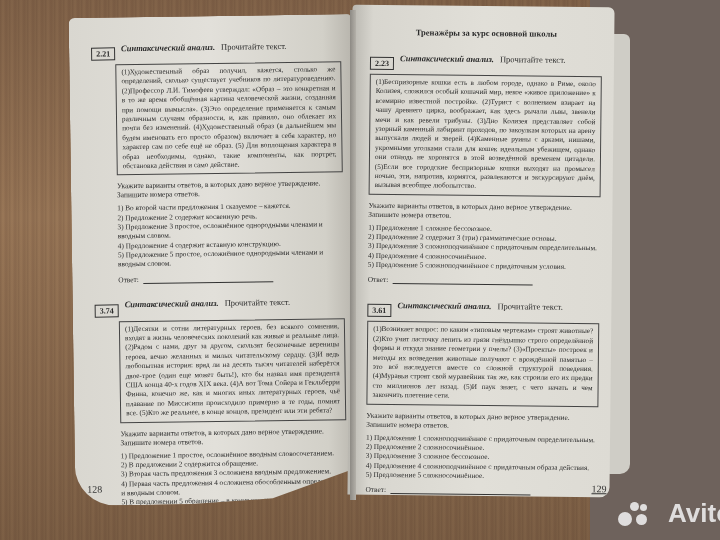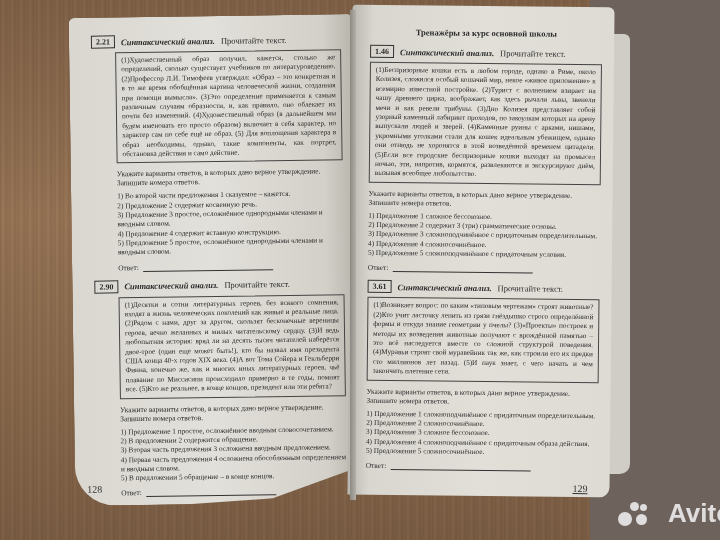--- a/index.html
+++ b/index.html
@@ -27,21 +27,21 @@
     transform: rotate(0.6deg);
   }
   .page-edge {
     position:absolute; left:608px; top:34px; width:22px; height:440px;
     background:#cfcdc6; border-radius: 0 6px 10px 0;
   }
   .spine { position:absolute; left:350px; top:10px; width:6px; height:490px;
     background: linear-gradient(90deg, #8d8a84, #b3b0a9); }
 
   .task-head { display:flex; align-items:center; gap:6px; font-size:8.5px; margin:0 0 4px 0; }
-  .task-num { border:1px solid #333; padding:1px 4px; font-weight:bold; font-size:8px; }
+  .task-num { border:1px solid #333; padding:1px 4px; font-weight:bold; font-size:8px;margin-top:12px; }
   .task-title { font-weight:bold; font-style:italic; }
   .textbox { border:1px solid #444; padding:3px 5px; font-size:7.2px; line-height:9.4px; text-align:justify; margin:0 0 6px 0; }
   .instr { font-size:7.4px; line-height:9px; margin:0 0 4px 0; }
   .options { margin:0 0 4px 0; padding:0; list-style:none; }
   .options li { font-size:7.3px; line-height:9.3px; }
   .answer { font-size:7.4px; display:flex; align-items:flex-end; gap:4px; margin:6px 0 8px 0; }
   .answer-line { border-bottom:1px solid #333; width:130px; height:8px; }
   .running-head { font-weight:bold; font-size:8.5px; text-align:center; margin:0 0 8px 0; }
   .page-num { position:absolute; font-size:10px; color:#333; }
   .avito { position:absolute; left:618px; top:498px; display:flex; align-items:center; gap:20px;
@@ -73,21 +73,21 @@
         <li>5) Предложение 5 простое, осложнённое однородными членами и вводным словом.</li>
       </ul>
       <div class="answer" style="margin-left:24px;">
         <span>Ответ:</span>
         <span class="answer-line"></span>
       </div>
     </section>
 
     <section>
       <div class="task-head">
-        <span class="task-num">2.90</span>
+        <span class="task-num">3.74</span>
         <span class="task-title">Синтаксический анализ.</span>
         <span>Прочитайте текст.</span>
       </div>
       <div class="textbox" style="margin-left:24px;">(1)Десятки и сотни литературных героев, без всякого сомнения, входят в жизнь человеческих поколений как живые и реальные лица. (2)Рядом с нами, друг за другом, скользят бесконечные вереницы героев, вечно желанных и милых читательскому сердцу. (3)И ведь любопытная история: вряд ли на десять тысяч читателей наберётся двое-трое (один еще может быть!), кто бы назвал имя президента США конца 40-х годов XIX века. (4)А вот Тома Сойера и Гекльберри Финна, конечно же, как и многих иных литературных героев, чьё плавание по Миссисипи происходило примерно в те годы, помнят все. (5)Кто же реальнее, в конце концов, президент или эти ребята?</div>
       <p class="instr" style="margin-left:24px;">Укажите варианты ответов, в которых дано верное утверждение. Запишите номера ответов.</p>
       <ul class="options" style="margin-left:24px;">
         <li>1) Предложение 1 простое, осложнённое вводным словосочетанием.</li>
         <li>2) В предложении 2 содержится обращение.</li>
         <li>3) Вторая часть предложения 3 осложнена вводным предложением.</li>
         <li>4) Первая часть предложения 4 осложнена обособленным определением и вводным словом.</li>
@@ -103,21 +103,21 @@
 </div>
 
 <div class="page-edge"></div>
 
 <div class="page page-right">
   <div style="padding:22px 12px 0 18px;">
     <div class="running-head">Тренажёры за курс основной школы</div>
 
     <section>
       <div class="task-head">
-        <span class="task-num">1.46</span>
+        <span class="task-num">2.23</span>
         <span class="task-title">Синтаксический анализ.</span>
         <span>Прочитайте текст.</span>
       </div>
       <div class="textbox">(1)Беспризорные кошки есть в любом городе, однако в Риме, около Колизея, сложился особый кошачий мир, некое «живое приложение» к всемирно известной постройке. (2)Турист с волнением взирает на чашу древнего цирка, воображает, как здесь рычали львы, звенели мечи и как ревели трибуны. (3)Дно Колизея представляет собой узорный каменный лабиринт проходов, по закоулкам которых на арену выпускали людей и зверей. (4)Каменные руины с арками, нишами, укромными уголками стали для кошек идеальным убежищем, однако они отнюдь не хоронятся в этой возведённой временем цитадели. (5)Если все городские беспризорные кошки выходят на промысел ночью, эти, напротив, кормятся, развлекаются и экскурсируют днём, вызывая всеобщее любопытство.</div>
       <p class="instr">Укажите варианты ответов, в которых дано верное утверждение. Запишите номера ответов.</p>
       <ul class="options">
         <li>1) Предложение 1 сложное бессоюзное.</li>
         <li>2) Предложение 2 содержит 3 (три) грамматические основы.</li>
         <li>3) Предложение 3 сложноподчинённое с придаточным определительным.</li>
         <li>4) Предложение 4 сложносочинённое.</li>
@@ -143,21 +143,21 @@
         <li>3) Предложение 3 сложное бессоюзное.</li>
         <li>4) Предложение 4 сложноподчинённое с придаточным образа действия.</li>
         <li>5) Предложение 5 сложносочинённое.</li>
       </ul>
       <div class="answer">
         <span>Ответ:</span>
         <span class="answer-line" style="width:140px;"></span>
       </div>
     </section>
   </div>
-  <span class="page-num" style="left:225px; top:476px;text-decoration:underline;">129</span>
+  <span class="page-num" style="left:244px; top:476px;text-decoration:underline;">129</span>
 </div>
 
 <div class="spine"></div>
 
 <div class="avito">
   <div class="dots">
     <span style="left:0; top:12px; width:14px; height:14px;"></span>
     <span style="left:12px; top:2px; width:9px; height:9px;"></span>
     <span style="left:18px; top:14px; width:11px; height:11px;"></span>
     <span style="left:22px; top:4px; width:7px; height:7px;"></span>

